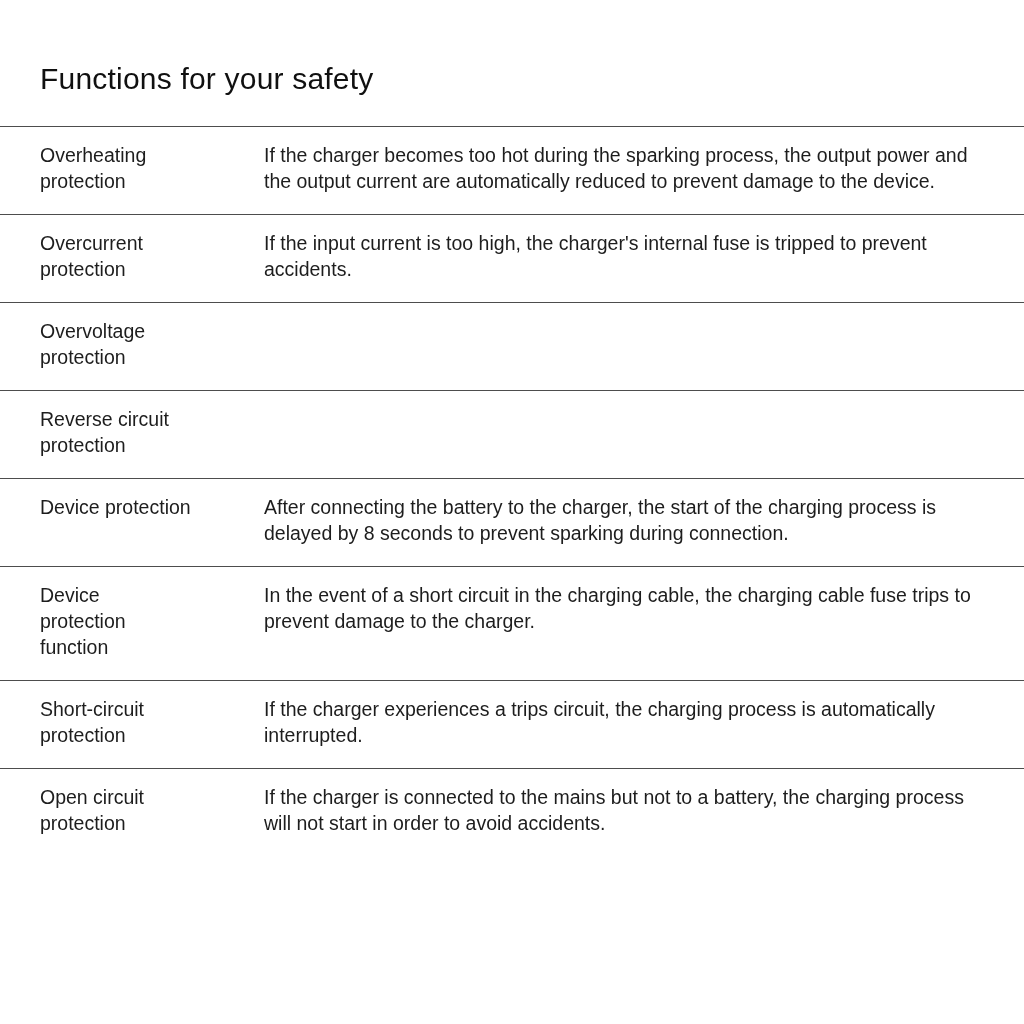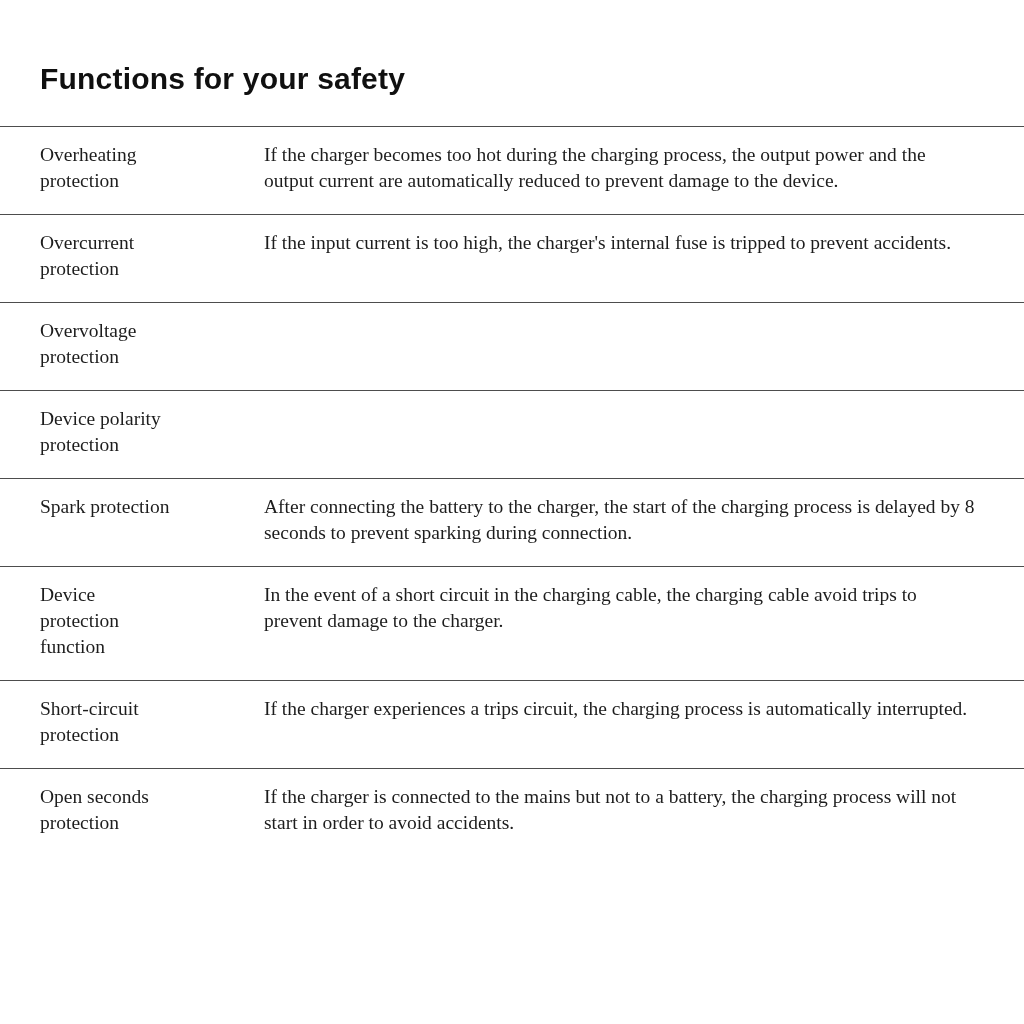--- a/index.html
+++ b/index.html
@@ -11,29 +11,28 @@
   }
   .page {
     width: 1024px;
     height: 1024px;
     background: #ffffff;
     box-sizing: border-box;
     overflow: hidden;
   }
   .page-title {
     font-size: 30px;
-    font-weight: 700;
+    font-weight: 400;
     color: #101010;
     margin: 0;
     padding: 62px 40px 30px 40px;
     letter-spacing: 0.2px;
   }
   .safety-table {
     width: 100%;
-    font-family: Liberation Serif, serif;
   }
   .table-row {
     display: grid;
     grid-template-columns: 224px minmax(0, 1fr);
     border-top: 1px solid #4d4d4d;
     padding: 15px 40px 20px 40px;
     box-sizing: border-box;
   }
   .cell-name {
     font-size: 19.5px;
@@ -52,58 +51,58 @@
 
 <div class="page">
 
   <h1 class="page-title">Functions for your safety</h1>
 
   <div class="safety-table">
 
     <div class="table-row">
       <div class="cell-name">Overheating
 protection</div>
-      <div class="cell-desc">If the charger becomes too hot during the charging process, the output power and the output current are automatically reduced to prevent damage to the device.</div>
+      <div class="cell-desc">If the charger becomes too hot during the sparking process, the output power and the output current are automatically reduced to prevent damage to the device.</div>
     </div>
 
     <div class="table-row">
       <div class="cell-name">Overcurrent
 protection</div>
       <div class="cell-desc">If the input current is too high, the charger's internal fuse is tripped to prevent accidents.</div>
     </div>
 
     <div class="table-row">
       <div class="cell-name">Overvoltage
 protection</div>
     </div>
 
     <div class="table-row">
-      <div class="cell-name">Device polarity
+      <div class="cell-name">Reverse circuit
 protection</div>
     </div>
 
     <div class="table-row">
-      <div class="cell-name">Spark protection</div>
+      <div class="cell-name">Device protection</div>
       <div class="cell-desc">After connecting the battery to the charger, the start of the charging process is delayed by 8 seconds to prevent sparking during connection.</div>
     </div>
 
     <div class="table-row">
       <div class="cell-name">Device
 protection
 function</div>
-      <div class="cell-desc">In the event of a short circuit in the charging cable, the charging cable avoid trips to prevent damage to the charger.</div>
+      <div class="cell-desc">In the event of a short circuit in the charging cable, the charging cable fuse trips to prevent damage to the charger.</div>
     </div>
 
     <div class="table-row">
       <div class="cell-name">Short-circuit
 protection</div>
       <div class="cell-desc">If the charger experiences a trips circuit, the charging process is automatically interrupted.</div>
     </div>
 
     <div class="table-row">
-      <div class="cell-name">Open seconds
+      <div class="cell-name">Open circuit
 protection</div>
       <div class="cell-desc">If the charger is connected to the mains but not to a battery, the charging process will not start in order to avoid accidents.</div>
     </div>
 
 
   </div>
 </div>
 
 </body></html>

